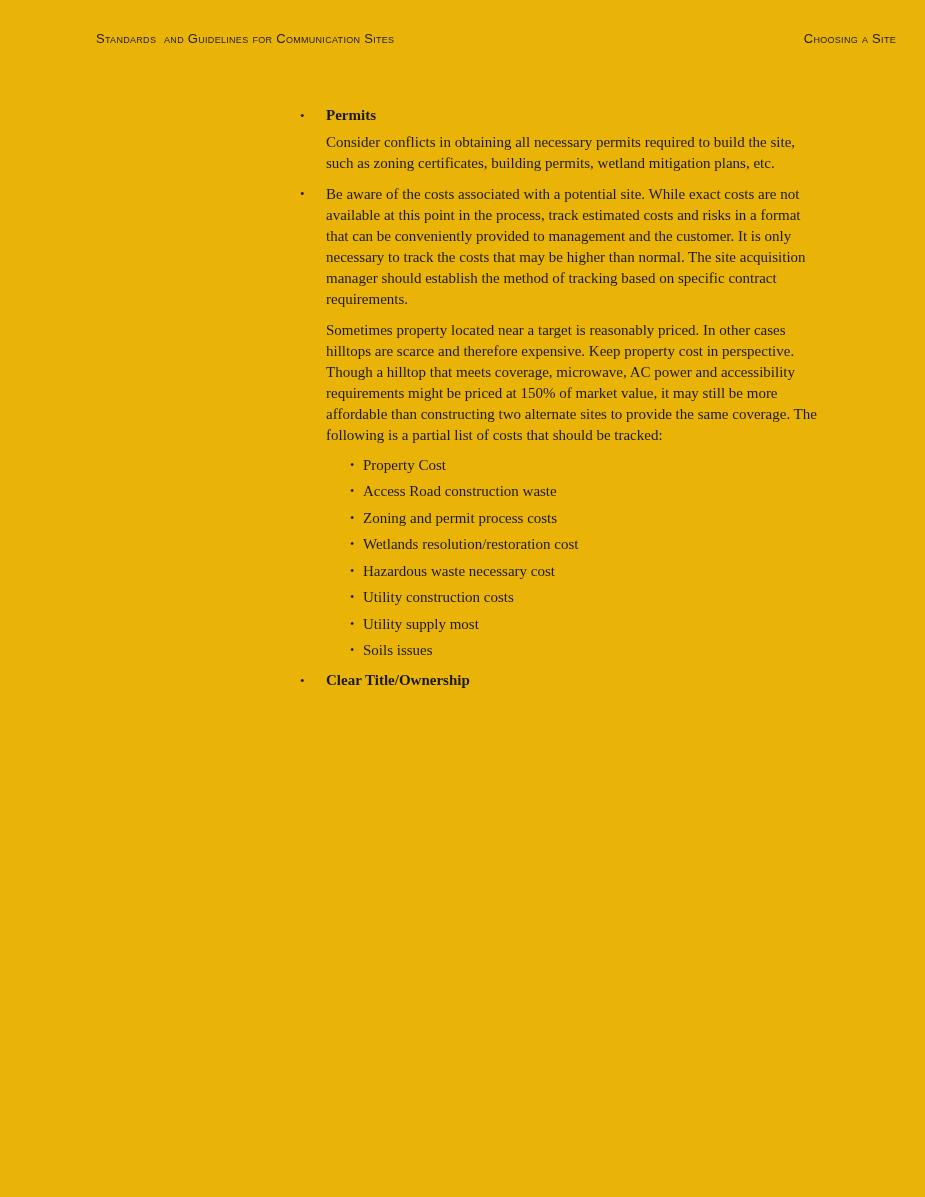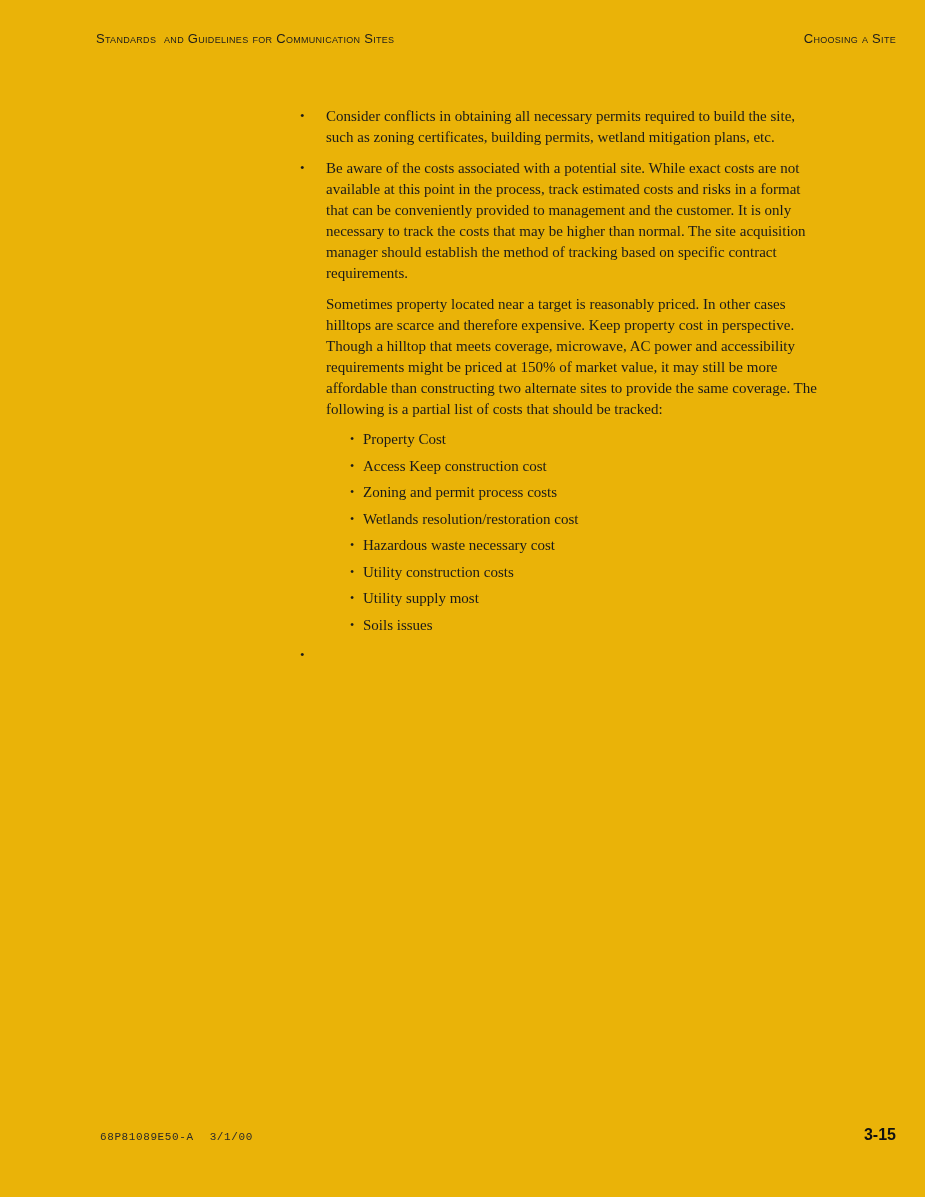--- a/index.html
+++ b/index.html
@@ -115,20 +115,21 @@
   <div class="page-header">
     <span>Standards  and Guidelines for Communication Sites</span>
     <span>Choosing a Site</span>
   </div>
 
   <div class="content">
 
     <div class="l1-item">
       <span class="l1-bullet">•</span>
       <div class="l1-body">
+        <h3 class="item-heading">Permits</h3>
         <p class="para">Consider conflicts in obtaining all necessary permits required to build the site,
 such as zoning certificates, building permits, wetland mitigation plans, etc.</p>
       </div>
     </div>
 
     <div class="l1-item">
       <span class="l1-bullet">•</span>
       <div class="l1-body">
         <p class="para">Be aware of the costs associated with a potential site. While exact costs are not
 available at this point in the process, track estimated costs and risks in a format
@@ -143,21 +144,21 @@
 affordable than constructing two alternate sites to provide the same coverage. The
 following is a partial list of costs that should be tracked:</p>
 
         <div class="sub-list">
           <div class="sub-item">
             <span class="sub-bullet">•</span>
             <span>Property Cost</span>
           </div>
           <div class="sub-item">
             <span class="sub-bullet">•</span>
-            <span>Access Keep construction cost</span>
+            <span>Access Road construction waste</span>
           </div>
           <div class="sub-item">
             <span class="sub-bullet">•</span>
             <span>Zoning and permit process costs</span>
           </div>
           <div class="sub-item">
             <span class="sub-bullet">•</span>
             <span>Wetlands resolution/restoration cost</span>
           </div>
           <div class="sub-item">
@@ -176,25 +177,20 @@
             <span class="sub-bullet">•</span>
             <span>Soils issues</span>
           </div>
         </div>
       </div>
     </div>
 
     <div class="l1-item">
       <span class="l1-bullet">•</span>
       <div class="l1-body">
+        <h3 class="item-heading">Clear Title/Ownership</h3>
       </div>
     </div>
 
   </div>
 
-  <div class="page-footer">
-    <span class="footer-left">
-      <span>68P81089E50-A</span><span class="footer-date">3/1/00</span>
-    </span>
-    <span class="footer-page">3-15</span>
-  </div>
 
 </div>
 
 </body></html>

